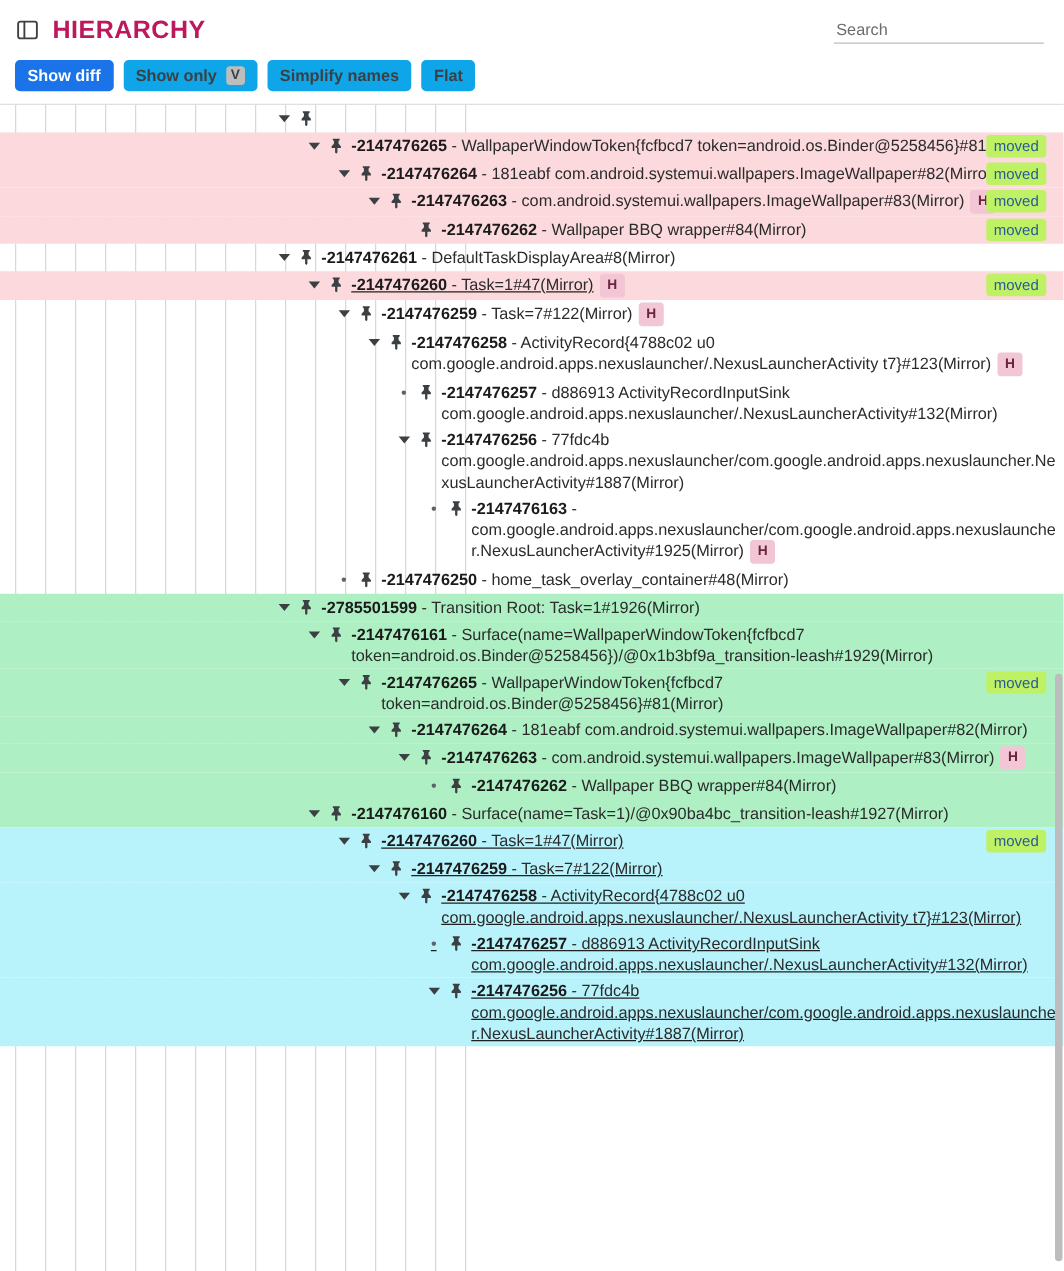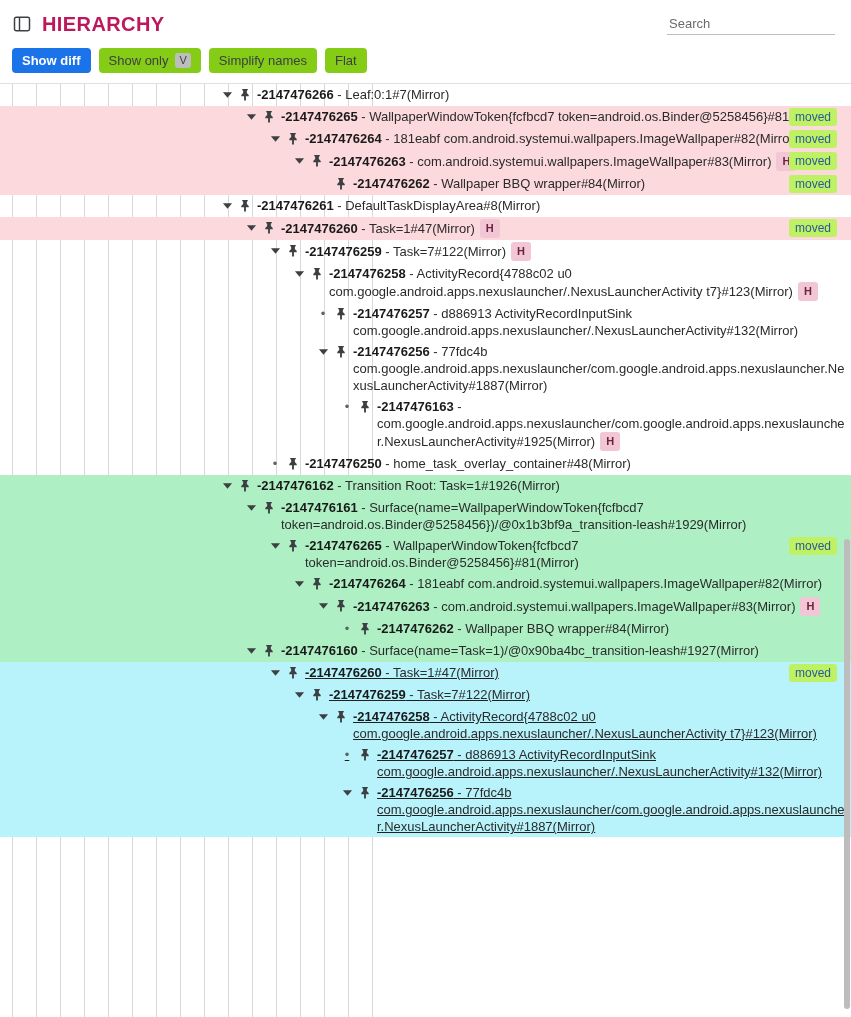--- a/index.html
+++ b/index.html
@@ -55,26 +55,27 @@
     border-bottom: 1px solid #e0e0e0;
     height: 40px;
   }
   .chip {
     border: none;
     border-radius: 4px;
     font-family: "Liberation Sans", sans-serif;
     font-size: 13px;
     padding: 5px 10px;
     cursor: pointer;
-    background: #84cc16;
+    background: #0ea5e9;
     color: #3c4043;
     display: inline-flex;
     align-items: center;
     gap: 7px;
     line-height: 16px;
+    font-weight: bold;
   }
   .chip.active { background: #1a73e8; color: #ffffff; font-weight: bold; }
   .kbd {
     display: inline-block;
     min-width: 15px;
     text-align: center;
     background: #bdbdbd;
     color: #3c4043;
     border-radius: 3px;
     font-size: 11px;
@@ -258,21 +259,20 @@
             <span class="caret">
               <svg width="11" height="11" viewBox="0 0 12 12">
                 <path d="M1,3.5 L11,3.5 L6,9.5 Z" fill="#3c4043"></path>
               </svg>
             </span>
             <span class="pin">
               <svg width="12" height="13" viewBox="0 0 12 14">
                 <path d="M3 1h6v1.2l-1 .8v2.4l2 2.1V9H7v4l-1 1-1-1V9H2V7.5l2-2.1V3L3 2.2z" fill="#3c4043"></path>
               </svg>
             </span>
-            <span class="label"><span class="node-id">-2147476266</span><span class="node-rest"> - Leaf:0:1#7(Mirror)</span></span>
           </div>
         </div>
         <div class="row hl-red">
           <div class="row-content" style="padding-left: 244px;">
             <span class="caret">
               <svg width="11" height="11" viewBox="0 0 12 12">
                 <path d="M1,3.5 L11,3.5 L6,9.5 Z" fill="#3c4043"></path>
               </svg>
             </span>
             <span class="pin">
@@ -337,21 +337,21 @@
             </span>
             <span class="pin">
               <svg width="12" height="13" viewBox="0 0 12 14">
                 <path d="M3 1h6v1.2l-1 .8v2.4l2 2.1V9H7v4l-1 1-1-1V9H2V7.5l2-2.1V3L3 2.2z" fill="#3c4043"></path>
               </svg>
             </span>
             <span class="label"><span class="node-id">-2147476261</span><span class="node-rest"> - DefaultTaskDisplayArea#8(Mirror)</span></span>
           </div>
         </div>
         <div class="row hl-red">
-          <div class="row-content" style="padding-left: 244px;">
+          <div class="row-content" style="padding-left: 244px; text-decoration: underline;">
             <span class="caret">
               <svg width="11" height="11" viewBox="0 0 12 12">
                 <path d="M1,3.5 L11,3.5 L6,9.5 Z" fill="#3c4043"></path>
               </svg>
             </span>
             <span class="pin">
               <svg width="12" height="13" viewBox="0 0 12 14">
                 <path d="M3 1h6v1.2l-1 .8v2.4l2 2.1V9H7v4l-1 1-1-1V9H2V7.5l2-2.1V3L3 2.2z" fill="#3c4043"></path>
               </svg>
             </span>
@@ -442,21 +442,21 @@
             <span class="caret">
               <svg width="11" height="11" viewBox="0 0 12 12">
                 <path d="M1,3.5 L11,3.5 L6,9.5 Z" fill="#3c4043"></path>
               </svg>
             </span>
             <span class="pin">
               <svg width="12" height="13" viewBox="0 0 12 14">
                 <path d="M3 1h6v1.2l-1 .8v2.4l2 2.1V9H7v4l-1 1-1-1V9H2V7.5l2-2.1V3L3 2.2z" fill="#3c4043"></path>
               </svg>
             </span>
-            <span class="label"><span class="node-id">-2147476162</span><span class="node-rest"> - Transition Root: Task=1#1926(Mirror)</span></span>
+            <span class="label"><span class="node-id">-2785501599</span><span class="node-rest"> - Transition Root: Task=1#1926(Mirror)</span></span>
           </div>
         </div>
         <div class="row hl-green">
           <div class="row-content" style="padding-left: 244px;">
             <span class="caret">
               <svg width="11" height="11" viewBox="0 0 12 12">
                 <path d="M1,3.5 L11,3.5 L6,9.5 Z" fill="#3c4043"></path>
               </svg>
             </span>
             <span class="pin">

